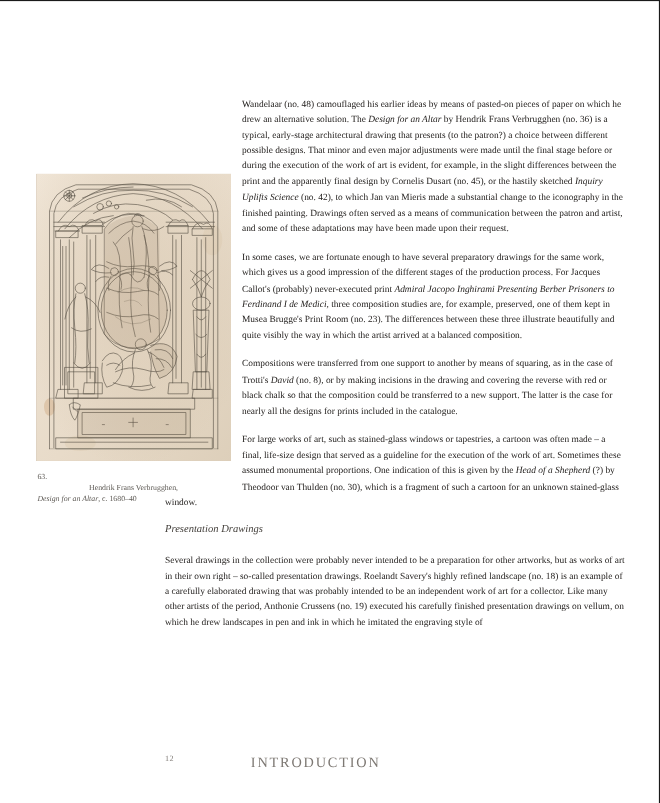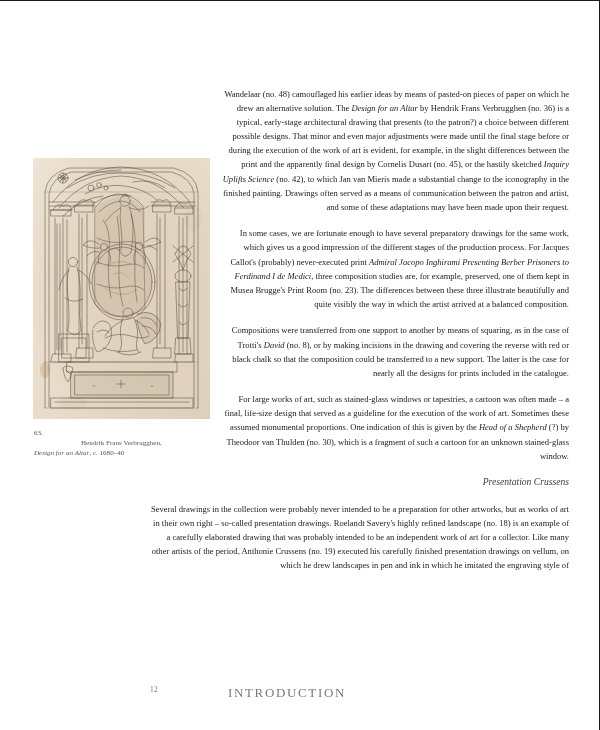--- a/index.html
+++ b/index.html
@@ -21,21 +21,21 @@
   }
 
   
   .content {
     position: absolute;
     left: 150px;
     top: 86px;
     width: 419px;
     font-size: 8.55px;
     line-height: 14.1px;
-    text-align: right;
+    text-align: left;
     color: #24211f;
   }
   .content p {
     margin: 0 0 12.5px 0;
   }
   .content p.tight {
     margin-bottom: 0;
   }
   em { font-style: italic; }
 
@@ -300,21 +300,21 @@
     <div class="float-gap"></div>
 
     <p><span>Wandelaar (no. 48) camouflaged his earlier ideas by means of pasted-on pieces of paper on which he drew an alternative solution. The </span><em>Design for an Altar</em><span> by Hendrik Frans Verbrugghen (no. 36) is a typical, early-stage architectural drawing that presents (to the patron?) a choice between different possible designs. That minor and even major adjustments were made until the final stage before or during the execution of the work of art is evident, for example, in the slight differences between the print and the apparently final design by Cornelis Dusart (no. 45), or the hastily sketched </span><em>Inquiry Uplifts Science</em><span> (no. 42), to which Jan van Mieris made a substantial change to the iconography in the finished painting. Drawings often served as a means of communication between the patron and artist, and some of these adaptations may have been made upon their request.</span></p>
 
     <p><span>In some cases, we are fortunate enough to have several preparatory drawings for the same work, which gives us a good impression of the different stages of the production process. For Jacques Callot's (probably) never-executed print </span><em>Admiral Jacopo Inghirami Presenting Berber Prisoners to Ferdinand I de Medici</em><span>, three composition studies are, for example, preserved, one of them kept in Musea Brugge's Print Room (no. 23). The differences between these three illustrate beautifully and quite visibly the way in which the artist arrived at a balanced composition.</span></p>
 
     <p><span>Compositions were transferred from one support to another by means of squaring, as in the case of Trotti's </span><em>David</em><span> (no. 8), or by making incisions in the drawing and covering the reverse with red or black chalk so that the composition could be transferred to a new support. The latter is the case for nearly all the designs for prints included in the catalogue.</span></p>
 
     <p><span>For large works of art, such as stained-glass windows or tapestries, a cartoon was often made – a final, life-size design that served as a guideline for the execution of the work of art. Sometimes these assumed monumental proportions. One indication of this is given by the </span><em>Head of a Shepherd</em><span> (?) by Theodoor van Thulden (no. 30), which is a fragment of such a cartoon for an unknown stained-glass window.</span></p>
 
-    <p class="section-head">Presentation Crussens</p>
+    <p class="section-head">Presentation Drawings</p>
 
     <p class="tight">Several drawings in the collection were probably never intended to be a preparation for other artworks, but as works of art in their own right – so-called presentation drawings. Roelandt Savery's highly refined landscape (no. 18) is an example of a carefully elaborated drawing that was probably intended to be an independent work of art for a collector. Like many other artists of the period, Anthonie Crussens (no. 19) executed his carefully finished presentation drawings on vellum, on which he drew landscapes in pen and ink in which he imitated the engraving style of</p>
   </div>
 
   <div class="footer">
     <span class="folio">12</span>
     <span class="running-head">INTRODUCTION</span>
   </div>
 
 </div>

